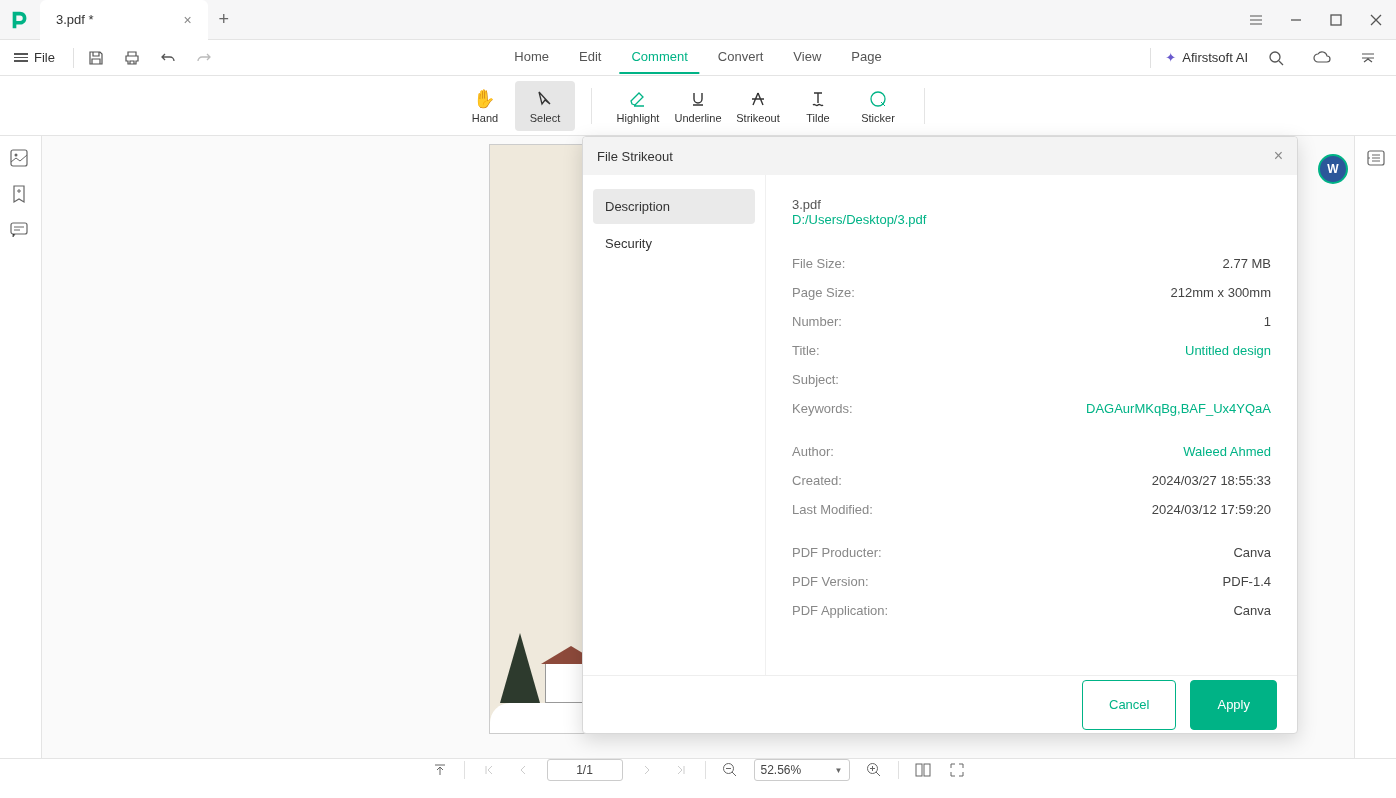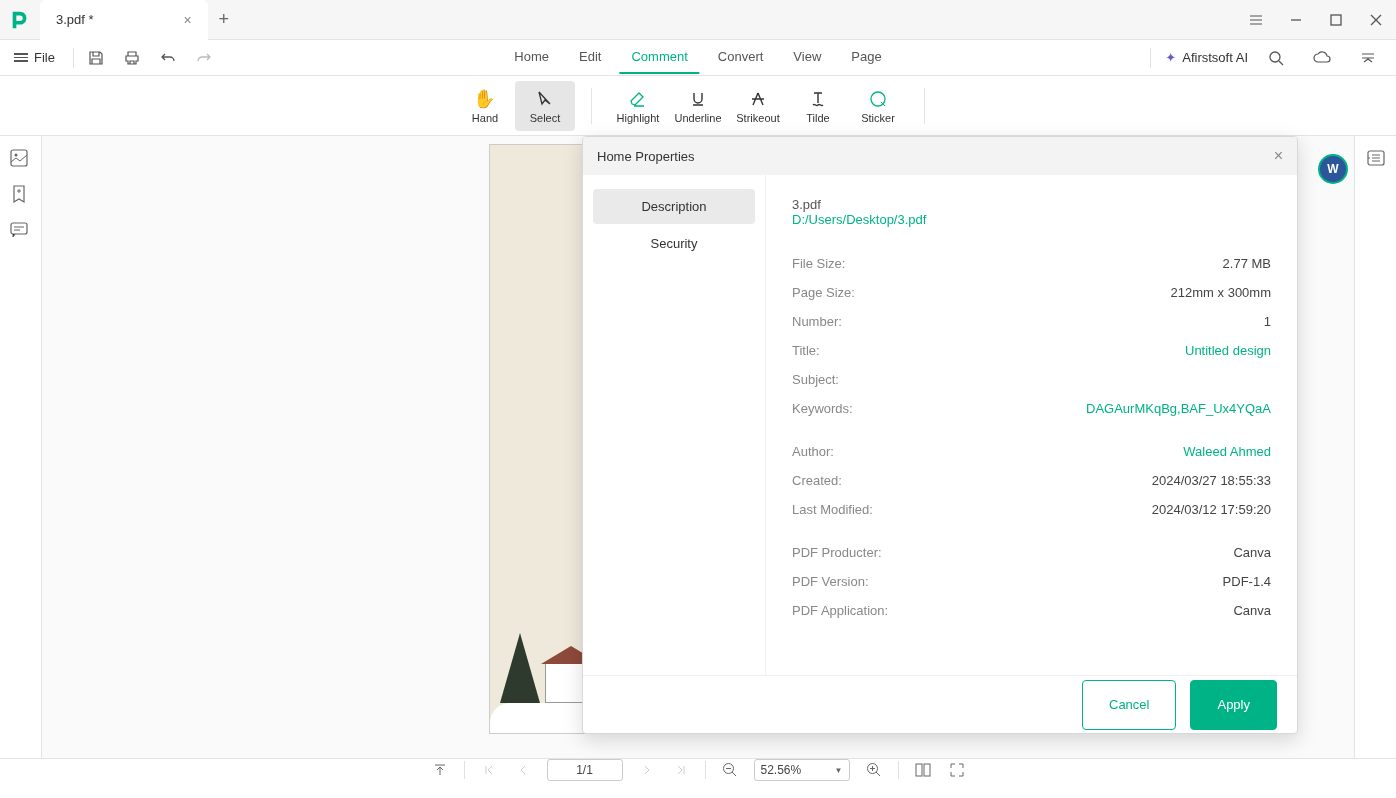--- a/index.html
+++ b/index.html
@@ -45,21 +45,21 @@
 .page .tree { position: absolute; bottom: 30px; left: 10px; width: 40px; height: 70px; background: #2d3a2d; clip-path: polygon(50% 0, 0 100%, 100% 100%); }
 .page .house { position: absolute; bottom: 30px; left: 55px; width: 50px; height: 40px; background: #fff; border: 1px solid #999; }
 .page .house::before { content:""; position:absolute; top:-18px; left:-5px; width:60px; height:18px; background:#8d4a3b; clip-path: polygon(50% 0,100% 100%,0 100%); }
 .page .snow { position:absolute; bottom:0; left:0; right:0; height:30px; background:#fff; border-radius:20px 20px 0 0; }
 .word-badge { position: absolute; right: 48px; top: 18px; width: 30px; height: 30px; background: #2b579a; border-radius: 50%; display: flex; align-items: center; justify-content: center; color: #fff; font-size: 12px; font-weight: bold; border: 2px solid #00b386; }
 .dialog { position: absolute; left: 582px; top: 0; width: 716px; height: 598px; background: #fff; border: 1px solid #d8d8d8; border-radius: 4px; box-shadow: 0 6px 20px rgba(0,0,0,.15); display: flex; flex-direction: column; }
 .dlg-head { height: 38px; background: #f3f3f3; display: flex; align-items: center; padding: 0 14px; font-size: 13px; color: #333; border-radius: 4px 4px 0 0; }
 .dlg-close { margin-left: auto; color: #888; font-size: 16px; cursor: pointer; }
 .dlg-body { flex: 1; display: flex; }
 .dlg-side { width: 182px; padding: 14px 10px; }
-.dlg-side .sitem { padding: 10px 12px; font-size: 13px; color: #333; border-radius: 4px; margin-bottom: 2px; cursor: pointer; text-align: center; }
+.dlg-side .sitem { padding: 10px 12px; font-size: 13px; color: #333; border-radius: 4px; margin-bottom: 2px; cursor: pointer; }
 .dlg-side .sitem.active { background: #eaeaea; }
 .dlg-main { flex: 1; padding: 22px 26px 10px 26px; font-size: 13px; color: #555; border-left: 1px solid #f0f0f0; }
 .dlg-main .filename { color: #555; margin-bottom: 0; }
 .dlg-main .path { color: #00b386; margin-bottom: 22px; }
 .row { display: flex; justify-content: space-between; padding: 7px 0; }
 .row .k { color: #888; }
 .row .v { color: #444; }
 .row .v.green { color: #00b386; }
 .gap { height: 14px; }
 .dlg-foot { height: 58px; display: flex; align-items: center; justify-content: flex-end; gap: 14px; padding: 0 20px; border-top: 1px solid #eee; }
@@ -276,21 +276,21 @@
           <path stroke="#666" d="M6 7h8M6 10h8M6 13h8M2 10h2"></path>
         </svg></div>
   </div>
 
   <div class="word-badge">
     <span>W</span>
   </div>
 
   <div class="dialog">
     <div class="dlg-head">
-      <span>Home Properties</span>
+      <span>File Strikeout</span>
       <span class="dlg-close">×</span>
     </div>
     <div class="dlg-body">
       <div class="dlg-side">
         <div class="sitem active">Description</div>
         <div class="sitem">Security</div>
       </div>
       <div class="dlg-main">
         <div class="filename">3.pdf</div>
         <div class="path">D:/Users/Desktop/3.pdf</div>

